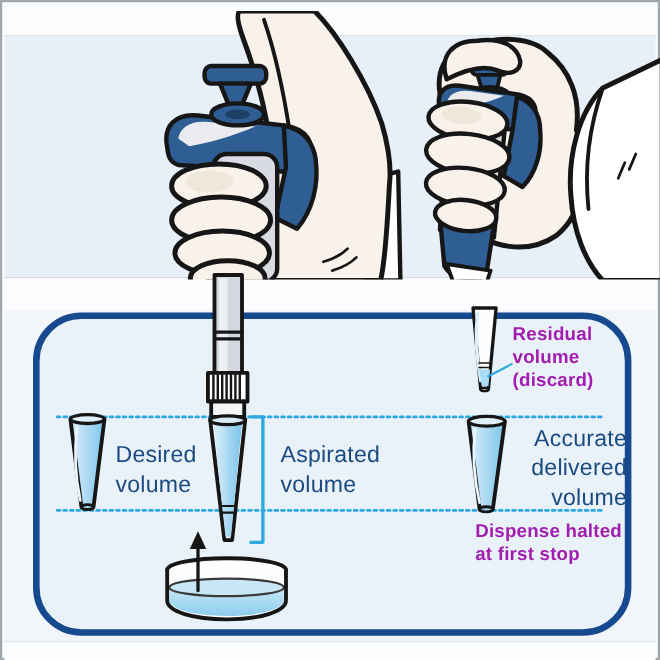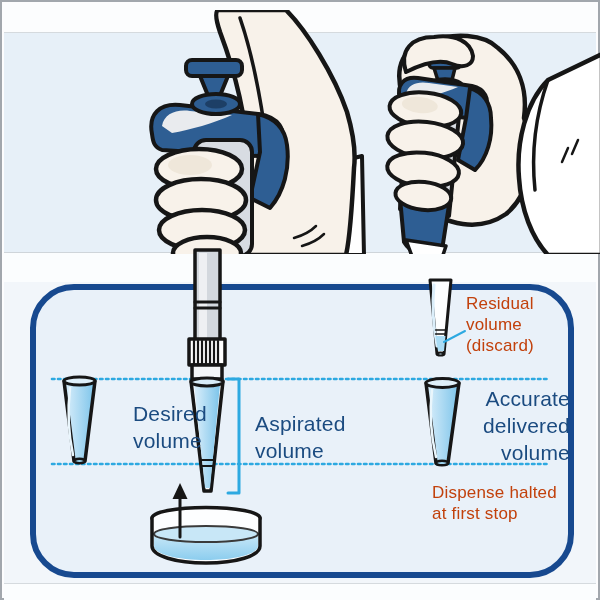--- a/index.html
+++ b/index.html
@@ -13,21 +13,21 @@
     border-bottom:1px solid #cfd5da;}
   .strip-mid{position:absolute;left:2px;right:2px;top:251px;height:29px;background:#fbfdfe;}
   .panel-bottom{position:absolute;left:2px;right:2px;top:280px;height:301px;background:#f2f6fa;
     border-bottom:1px solid #d5dade;}
   .strip-bottom{position:absolute;left:2px;right:2px;top:582px;height:16px;background:#fbfdfe;}
   .card{position:absolute;left:28px;top:282px;width:544px;height:294px;box-sizing:border-box;
     border:6px solid #17498f;border-radius:44px;background:#e9f1f9;}
   svg.art{position:absolute;left:0;top:0;width:600px;height:600px;pointer-events:none;}
   .lbl{position:absolute;margin:0;}
   .lbl-blue{color:#1b4b80;font-size:21px;line-height:27px;letter-spacing:.2px;}
-  .lbl-gray{color:#c2410c;font-size:17px;line-height:21px;letter-spacing:.2px;}
+  .lbl-gray{color:#a21caf;font-size:17px;line-height:21px;letter-spacing:.2px;font-weight:bold;}
 </style>
 </head>
 <body>
 
 <div class="page">
   <div class="strip-top"></div>
   <div class="panel-top"></div>
   <div class="strip-mid"></div>
   <div class="panel-bottom"></div>
   <div class="strip-bottom"></div>
@@ -163,18 +163,18 @@
         <path d="M150,516 V544 C150,554 174,561 204,561 C234,561 258,554 258,544 V516" fill="none" stroke="#161616" stroke-width="3.5"></path>
       </g>
 
       <g>
         <path d="M178,535 V494" stroke="#161616" stroke-width="3" fill="none"></path>
         <path d="M178,481 L170.5,497 L185.5,497 Z" fill="#161616"></path>
       </g>
     </g>
   </svg>
 
-  <p class="lbl lbl-blue" style="left:103px;top:398px;width:104px;margin-left:28px;">Desired volume</p>
-  <p class="lbl lbl-blue" style="left:253px;top:408px;width:110px;">Aspirated volume</p>
+  <p class="lbl lbl-blue" style="left:103px;top:398px;width:104px;">Desired volume</p>
+  <p class="lbl lbl-blue" style="left:253px;top:398px;width:110px;">Aspirated volume</p>
   <p class="lbl lbl-blue" style="left:464px;top:383px;width:104px;text-align:right;">Accurate delivered volume</p>
   <p class="lbl lbl-gray" style="left:464px;top:291px;width:108px;">Residual volume (discard)</p>
-  <p class="lbl lbl-gray" style="left:430px;top:480px;width:135px;">Dispense halted at first stop</p>
+  <p class="lbl lbl-gray" style="left:430px;top:470px;width:135px;">Dispense halted at first stop</p>
 </div>
 
 </body></html>

